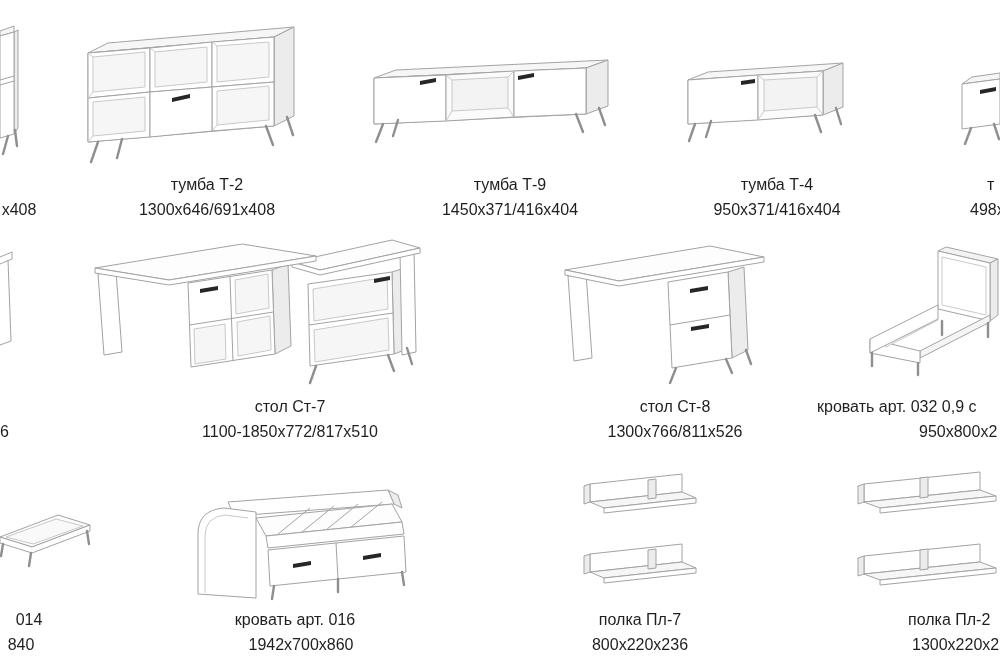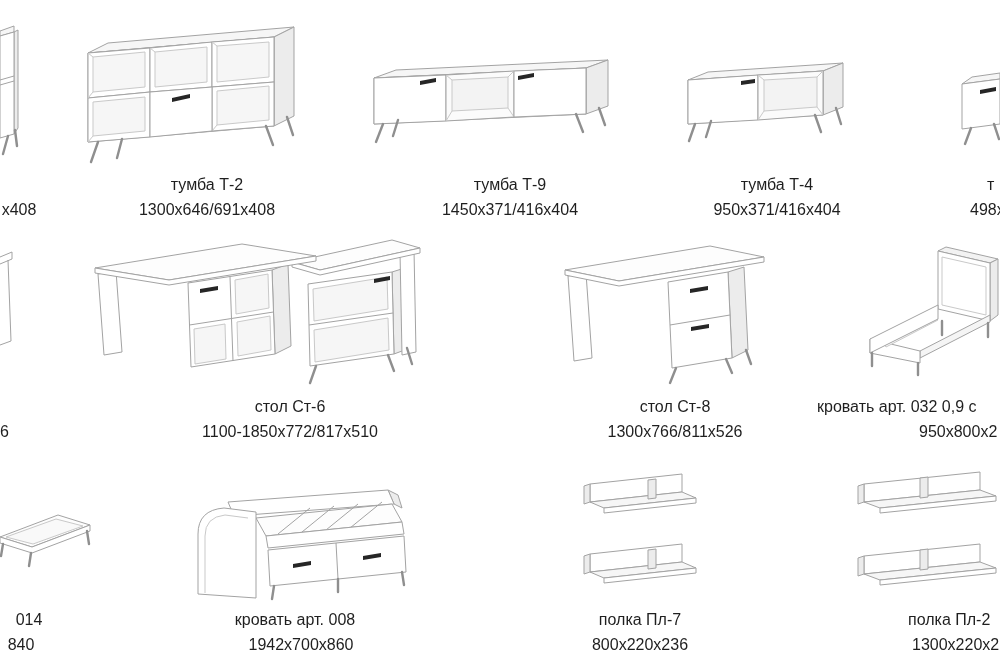--- a/index.html
+++ b/index.html
@@ -190,21 +190,21 @@
         <polygon points="3,42 150,18 224,30 77,54" fill="#fdfdfd"></polygon>
         <polygon points="3,42 77,54 224,30 224,35 77,59 3,47"></polygon>
 
         <g stroke="#8f8f8f" stroke-width="2.4" fill="none" stroke-linecap="round">
           <line x1="224" y1="140" x2="218" y2="157"></line>
           <line x1="296" y1="129" x2="302" y2="145"></line>
           <line x1="315" y1="122" x2="320" y2="138"></line>
         </g>
       </g>
     </svg>
-    <div class="lbl" style="left:175px;top:396px;width:230px">стол Ст-6</div>
+    <div class="lbl" style="left:175px;top:396px;width:230px">стол Ст-7</div>
     <div class="lbl" style="left:175px;top:421px;width:230px">1100-1850x772/817x510</div>
   </div>
 
   <div>
     <svg class="drawing" style="left:562px;top:230px;width:206px;height:162px" viewBox="0 0 206 162">
       <g stroke="#a3a3a3" stroke-width="1" fill="#ffffff" stroke-linejoin="round">
         <polygon points="166,42 182,37 186,120 170,128" fill="#ececec"></polygon>
         <polygon points="106,52 166,42 170,128 110,138"></polygon>
         <line x1="108" y1="95" x2="168" y2="85"></line>
         <polygon points="128,59 146,56 146,60 128,63" fill="#262626" stroke="none"></polygon>
@@ -282,21 +282,21 @@
         <polygon points="171,80 189,77 189,81 171,84" fill="#262626" stroke="none"></polygon>
         <path d="M 6,118 L 6,58 Q 6,34 32,32 L 64,36 L 64,122 Z"></path>
         <path d="M 13,117 L 13,60 Q 13,41 33,39 L 56,42" fill="none" stroke="#c9c9c9"></path>
         <g stroke="#8f8f8f" stroke-width="2.4" fill="none" stroke-linecap="round">
           <line x1="82" y1="110" x2="80" y2="123"></line>
           <line x1="146" y1="103" x2="146" y2="116"></line>
           <line x1="210" y1="96" x2="212" y2="109"></line>
         </g>
       </g>
     </svg>
-    <div class="lbl" style="left:180px;top:609px;width:230px">кровать арт. 008</div>
+    <div class="lbl" style="left:180px;top:609px;width:230px">кровать арт. 016</div>
     <div class="lbl" style="left:186px;top:634px;width:230px">1942x700x860</div>
   </div>
 
   <div>
     <svg class="drawing" style="left:582px;top:466px;width:120px;height:137px" viewBox="0 0 120 137">
       <g stroke="#a3a3a3" stroke-width="1" fill="#ffffff" stroke-linejoin="round">
         <g transform="translate(0,4)">
           <polygon points="8,14 100,4 100,22 8,32"></polygon>
           <polygon points="2,16 8,14 8,32 2,34" fill="#ececec"></polygon>
           <polygon points="8,32 100,22 114,28 22,38" fill="#f6f6f6"></polygon>

